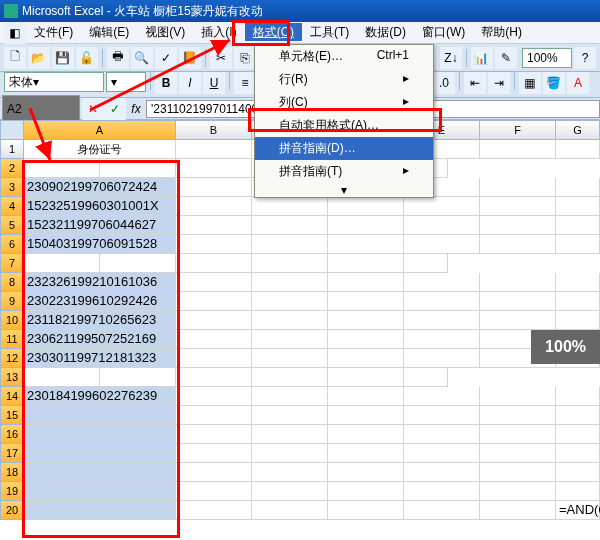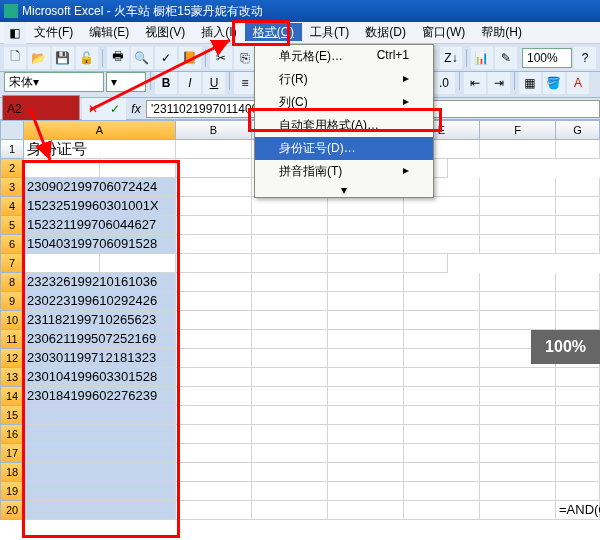--- a/index.html
+++ b/index.html
@@ -8,21 +8,21 @@
 .title-icon { width: 14px; height: 14px; background: #2a8; margin-right: 4px; }
 .menubar { background: #f0f4fa; height: 22px; display: flex; align-items: center; padding: 0 4px; border-bottom: 1px solid #ccc; }
 .menu-item { padding: 2px 8px; cursor: default; position: relative; }
 .menu-item.active { background: #316ac5; color: #fef9c3; text-decoration: underline; }
 .toolbar { background: #d8e4f2; height: 28px; display: flex; align-items: center; padding: 0 4px; gap: 2px; border-bottom: 1px solid #a0b8d8; }
 .tb-btn { width: 22px; height: 22px; border: 1px solid transparent; background: #e8f0fa; display: inline-flex; align-items: center; justify-content: center; }
 .tb-sep { width: 1px; height: 18px; background: #a0b8d8; margin: 0 2px; }
 .fontbar { background: #d8e4f2; height: 26px; display: flex; padding: 0 4px; gap: 2px; border-bottom: 1px solid #a0b8d8; }
 .font-sel { height: 20px; background: #fff; border: 1px solid #7a8; padding: 0 4px; display: inline-flex; align-items: center; }
 .formula-bar { background: #d8e4f2; height: 22px; display: flex; align-items: center; border-bottom: 1px solid #a0b8d8; }
-.name-box { width: 78px; height: 16px; background: #b91c1c; border: 1px solid #999; margin: 0 2px; padding: 13px 4px; display: flex; align-items: center; }
+.name-box { width: 78px; height: 16px; background: #737373; border: 1px solid #999; margin: 0 2px; padding: 13px 4px; display: flex; align-items: center; }
 .fx { width: 20px; text-align: center; font-style: italic; }
 .formula-input { flex: 1; height: 18px; background: #fff; border: 1px solid #999; padding: 0 4px; display: flex; align-items: center; }
 .sheet { position: relative; display: flex; }
 .rowhdrs { display: flex; flex-direction: column; }
 .corner { width: 24px; height: 20px; background: #d8e4f2; border: 1px solid #a0b8d8; }
 .rh { width: 24px; height: 19px; background: linear-gradient(#fff,#e0e4ea); border: 1px solid #a0b8d8; border-top: none; text-align: center; font-size: 11px; line-height: 18px; }
 .rh.sel { background: linear-gradient(#ffd36b,#ffb638); }
 .cols { flex: 1; }
 .colhdrs { display: flex; height: 20px; }
 .ch { height: 20px; background: linear-gradient(#fff,#e0e4ea); border: 1px solid #a0b8d8; border-left: none; text-align: center; font-size: 11px; line-height: 18px; }
@@ -160,21 +160,21 @@
         <div class="ch sel" style="width: 152px;">A</div>
         <div class="ch" style="width: 76px;">B</div>
         <div class="ch" style="width: 76px;">C</div>
         <div class="ch" style="width: 76px;">D</div>
         <div class="ch" style="width: 76px;">E</div>
         <div class="ch" style="width: 76px;">F</div>
         <div class="ch" style="width: 44px;">G</div>
       </div>
     <div class="grid" id="grid">
         <div class="row">
-          <div class="cell" style="width: 152px; text-align: left; font-size: 15px;">身份证号</div>
+          <div class="cell" style="width: 152px; text-align: center; font-size: 11px;">身份证号</div>
           <div class="cell" style="width: 76px;"></div>
           <div class="cell" style="width: 76px;"></div>
           <div class="cell" style="width: 76px;"></div>
           <div class="cell" style="width: 76px;"></div>
           <div class="cell" style="width: 76px;"></div>
           <div class="cell" style="width: 44px;"></div>
         </div>
         <div class="row">
           <div class="cell" style="width: 76px;"></div>
           <div class="cell" style="width: 76px;"></div>
@@ -266,21 +266,20 @@
         <div class="row">
           <div class="cell sel" style="width: 152px;">230301199712181323</div>
           <div class="cell" style="width: 76px;"></div>
           <div class="cell" style="width: 76px;"></div>
           <div class="cell" style="width: 76px;"></div>
           <div class="cell" style="width: 76px;"></div>
           <div class="cell" style="width: 76px;"></div>
           <div class="cell" style="width: 44px;"></div>
         </div>
         <div class="row">
-          <div class="cell sel" style="width: 152px;">230104199603301528</div>
           <div class="cell" style="width: 76px;"></div>
           <div class="cell" style="width: 76px;"></div>
           <div class="cell" style="width: 76px;"></div>
           <div class="cell" style="width: 76px;"></div>
           <div class="cell" style="width: 76px;"></div>
           <div class="cell" style="width: 44px;"></div>
         </div>
         <div class="row">
           <div class="cell sel" style="width: 152px;">230184199602276239</div>
           <div class="cell" style="width: 76px;"></div>
@@ -359,21 +358,21 @@
     </div>
     <div class="dd-item">
       <span>列(C)</span>
       <span>▸</span>
     </div>
     <div class="dd-item">
       <span>自动套用格式(A)…</span>
       <span></span>
     </div>
     <div class="dd-item hl">
-      <span>身份证号(D)…</span>
+      <span>拼音指南(D)…</span>
       <span></span>
     </div>
     <div class="dd-item">
       <span>拼音指南(T)</span>
       <span>▸</span>
     </div>
     <div style="text-align: center;">▾</div>
   </div>
 
 <div class="zoom-badge">100%</div>

